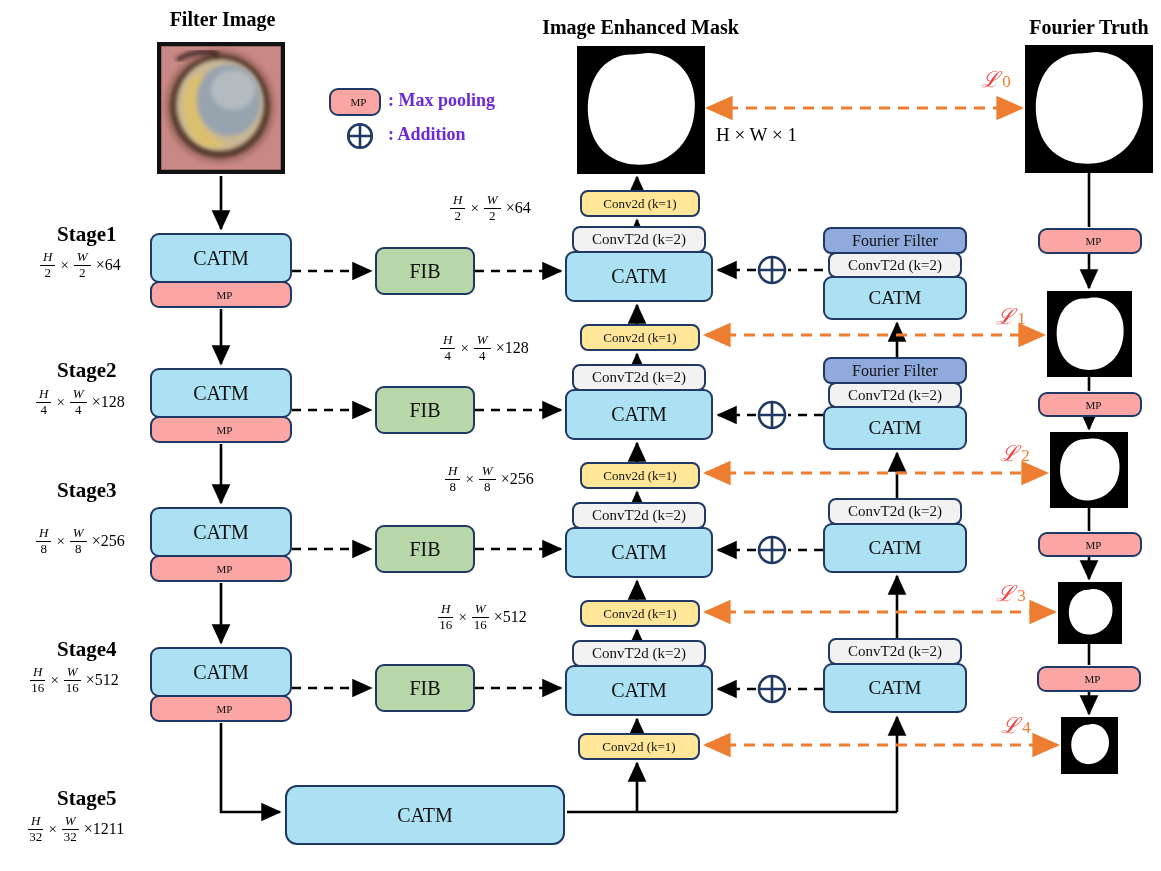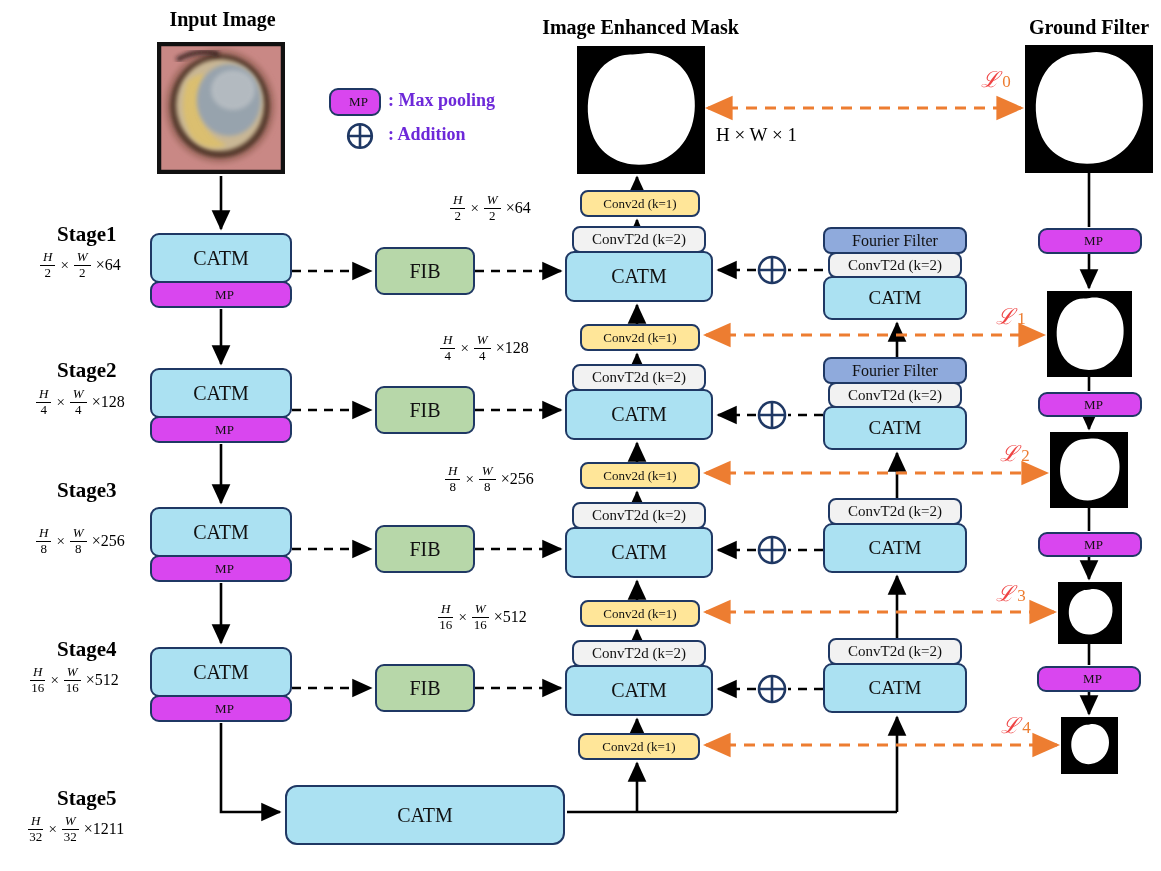--- a/index.html
+++ b/index.html
@@ -2,21 +2,21 @@
 <html><head>
 <meta charset="utf-8">
 <style>
   html,body{margin:0;padding:0;background:#fff;}
   #canvas{position:relative;width:1161px;height:871px;background:#ffffff;overflow:hidden;
           font-family:"Liberation Serif","DejaVu Serif",serif;}
   .abs{position:absolute;}
   .box{position:absolute;box-sizing:border-box;border:2.6px solid #1F3864;border-radius:9px;
        display:flex;align-items:center;justify-content:center;color:#111;background:#fff;}
   .catm{background:#ABE1F2;font-size:20px;}
-  .mpbox{background:#d946ef;font-size:13px;padding-left:7px;}
+  .mpbox{background:#fca5a5;font-size:11px;padding-left:7px;}
   .conv{background:#FFE699;font-size:13px;border-radius:8px;}
   .convt{background:#F2F2F2;font-size:15px;border-radius:8px;align-items:center;}
   .fib{background:#B7D7A9;font-size:20px;}
   .fourier{background:#8FAADC;font-size:16px;border-radius:8px;text-align:center;}
   .title{position:absolute;font-weight:bold;font-size:20px;text-align:center;color:#000;}
   .stagelabel{position:absolute;font-weight:bold;font-size:21px;color:#000;}
   .dim{position:absolute;font-size:16px;display:flex;align-items:center;gap:5px;color:#000;white-space:nowrap;}
   .frac{display:inline-flex;flex-direction:column;align-items:center;font-size:13px;line-height:1.15;}
   .fn{font-style:italic;border-bottom:1.3px solid #000;padding:0 3px;}
   .fd{}
@@ -116,23 +116,23 @@
           <circle cx="772" cy="550" r="13"></circle>
           <path d="M759,550 L785,550 M772,537 L772,563" fill="none"></path>
         </g>
       <g>
           <circle cx="772" cy="689" r="13"></circle>
           <path d="M759,689 L785,689 M772,676 L772,702" fill="none"></path>
         </g>
     </g>
   </svg>
 
-  <div class="title" style="left:140px;top:8px;width:165px">Input Image</div>
+  <div class="title" style="left:140px;top:8px;width:165px">Filter Image</div>
   <div class="title" style="left:538px;top:16px;width:205px">Image Enhanced Mask</div>
-  <div class="title" style="left:1019px;top:16px;width:140px">Ground Filter</div>
+  <div class="title" style="left:1019px;top:16px;width:140px">Fourier Truth</div>
 
   <div class="mask" style="left:157px;top:42px;width:128px;height:132px">
     <svg width="128" height="132" viewBox="0 0 128 132" preserveAspectRatio="none">
       <defs>
           <filter id="sb" x="-20%" y="-20%" width="140%" height="140%">
             <feGaussianBlur stdDeviation="2.2"></feGaussianBlur>
           </filter>
         </defs>
       <rect width="128" height="132" fill="#c98885"></rect>
       <ellipse cx="63" cy="64" rx="56" ry="58" fill="#b0766e" filter="url(#sb)"></ellipse>

